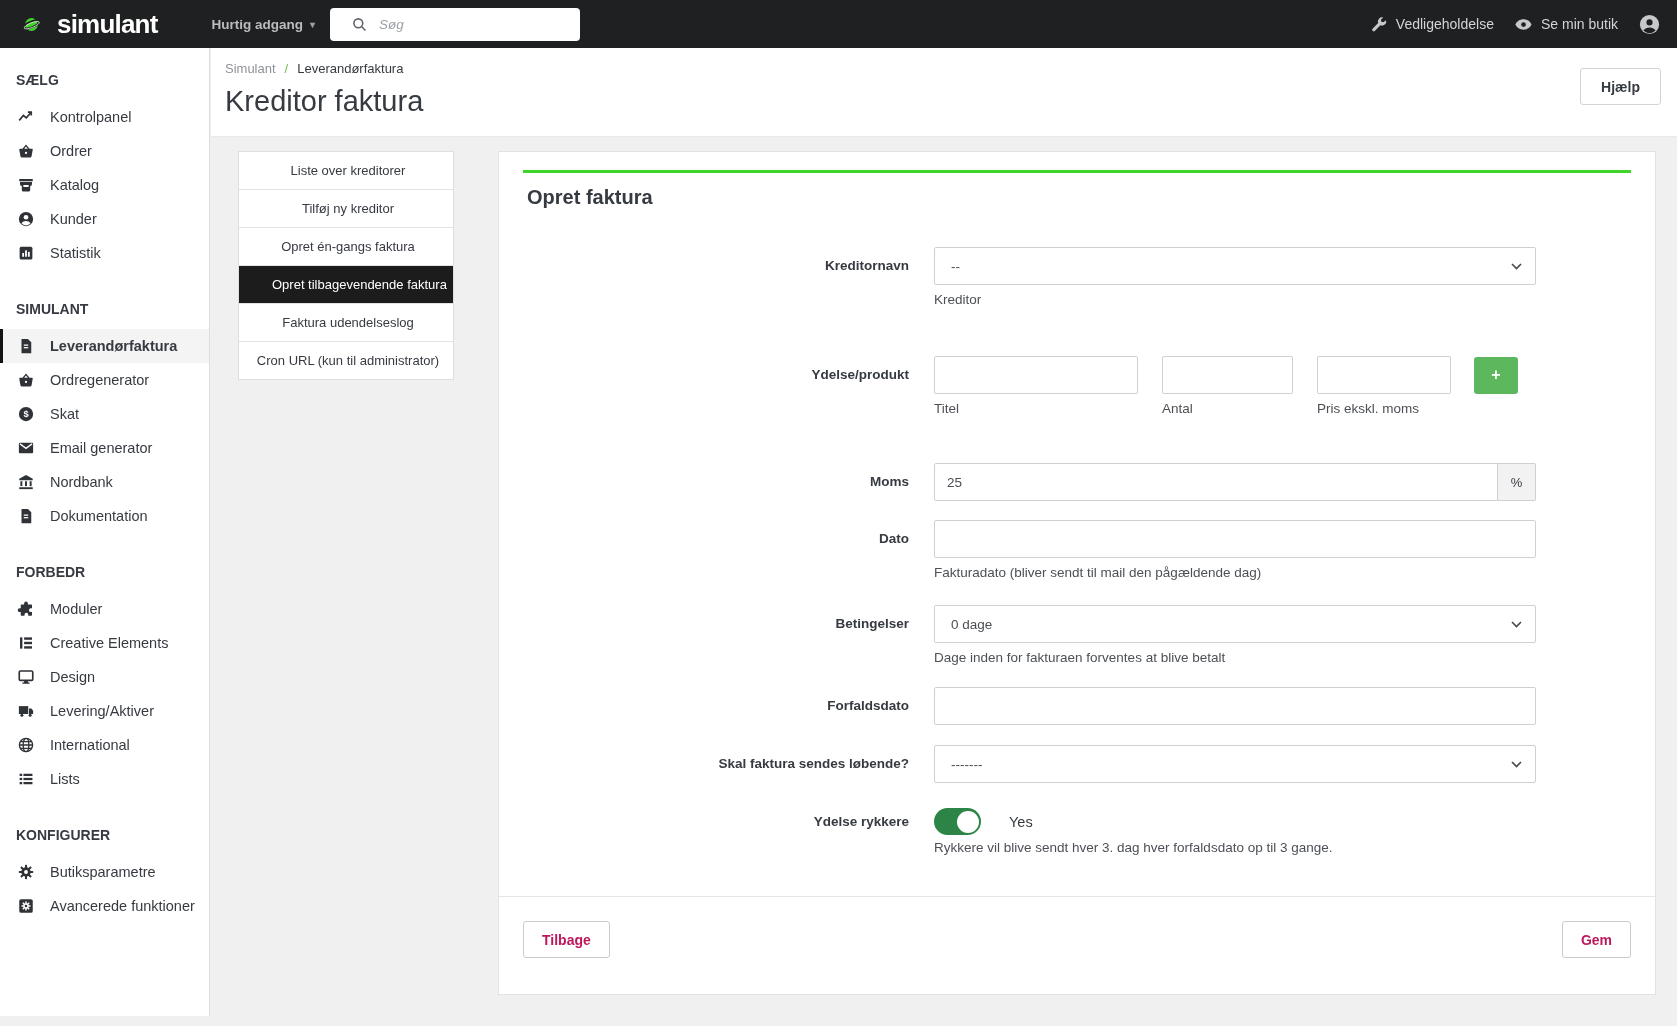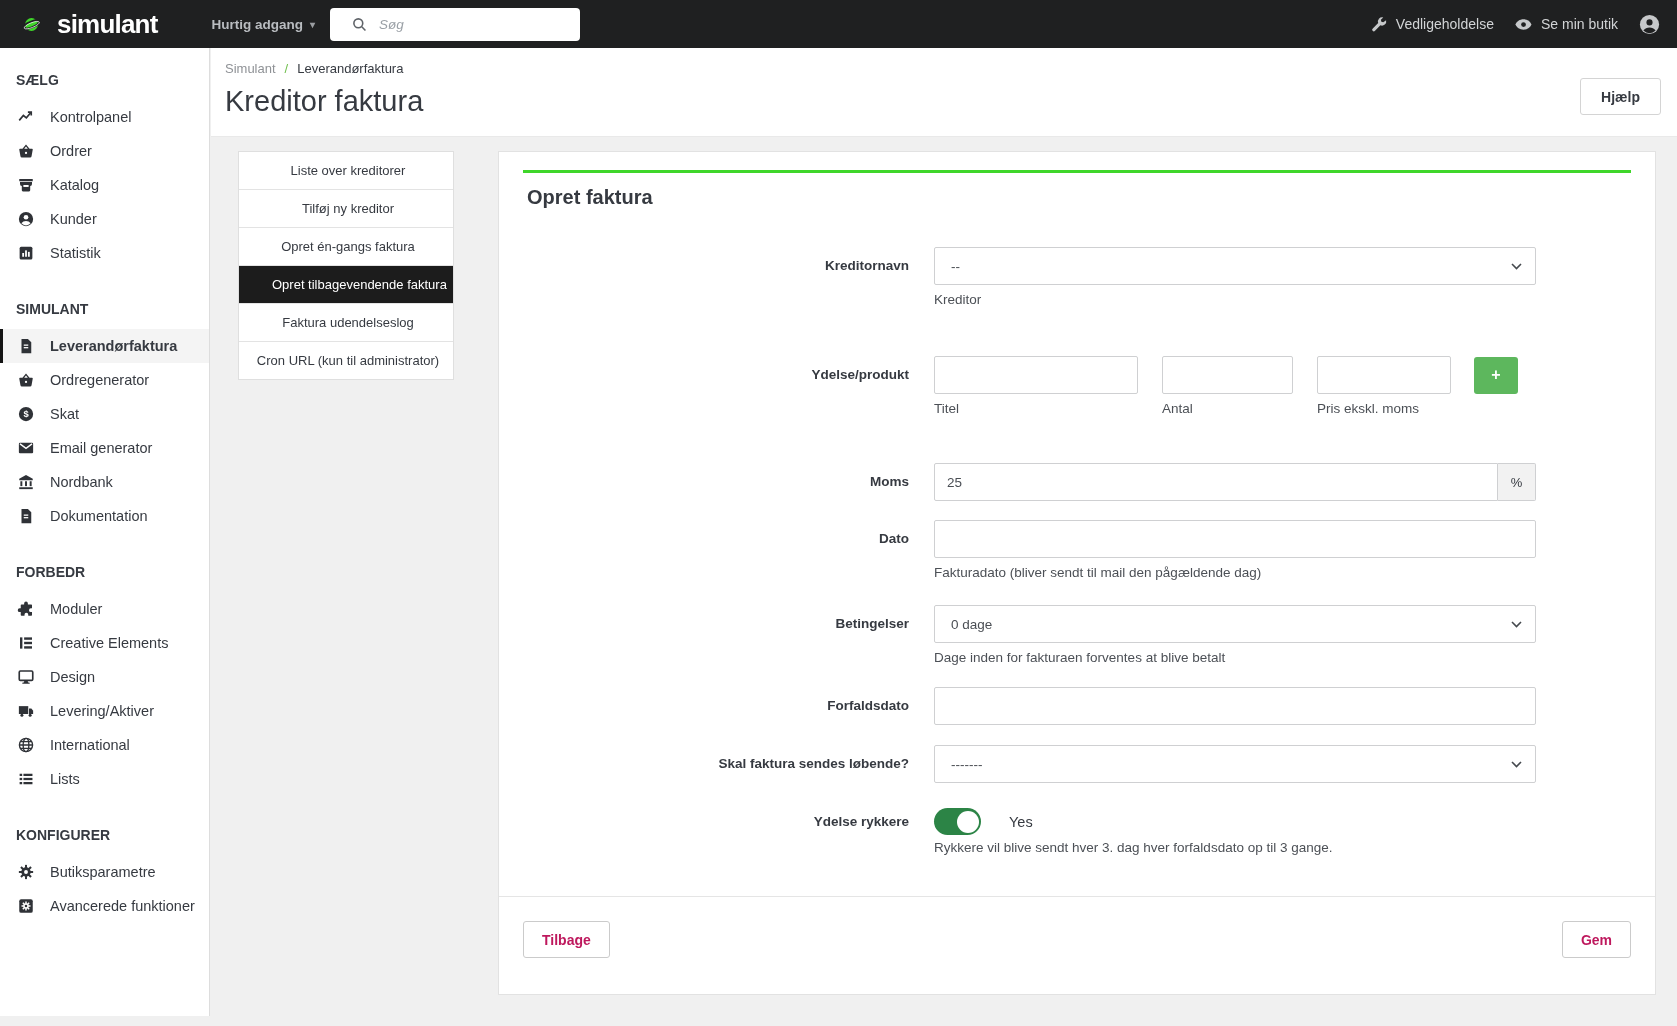--- a/index.html
+++ b/index.html
@@ -39,21 +39,21 @@
 
   
   .main{position:absolute;left:211px;top:48px;right:0;bottom:0;}
   .page-header{background:#fff;height:89px;position:relative;padding:13px 0 0 14px;
     border-bottom:1px solid #e9e9e9;}
   .breadcrumb{display:flex;gap:9px;font-size:13px;color:#8f9296;align-items:center;}
   .bc-root{cursor:pointer;}
   .bc-sep{color:#6fbf4c;}
   .bc-current{color:#363a41;}
   .page-title{margin-top:9px;font-size:29px;font-weight:500;color:#363a41;}
-  .help-btn{position:absolute;right:16px;top:30px;height:37px;background:#fff;
+  .help-btn{position:absolute;right:16px;top:20px;height:37px;background:#fff;
     border:1px solid #d4d4d4;border-radius:3px;font-weight:700;font-size:14px;color:#363a41;
     padding:0 20px;cursor:pointer;font-family:"Liberation Sans",sans-serif;}
 
   .content{display:flex;align-items:flex-start;padding:14px 16px 0 27px;}
 
   
   .submenu{width:216px;background:#fff;border:1px solid #dfdfdf;text-align:center;}
   .submenu-item{padding:11px 10px 11px 14px;font-size:13px;color:#363a41;cursor:pointer;
     border-top:1px solid #e3e3e3;white-space:nowrap;}
   .submenu-item:first-child{border-top:none;}

